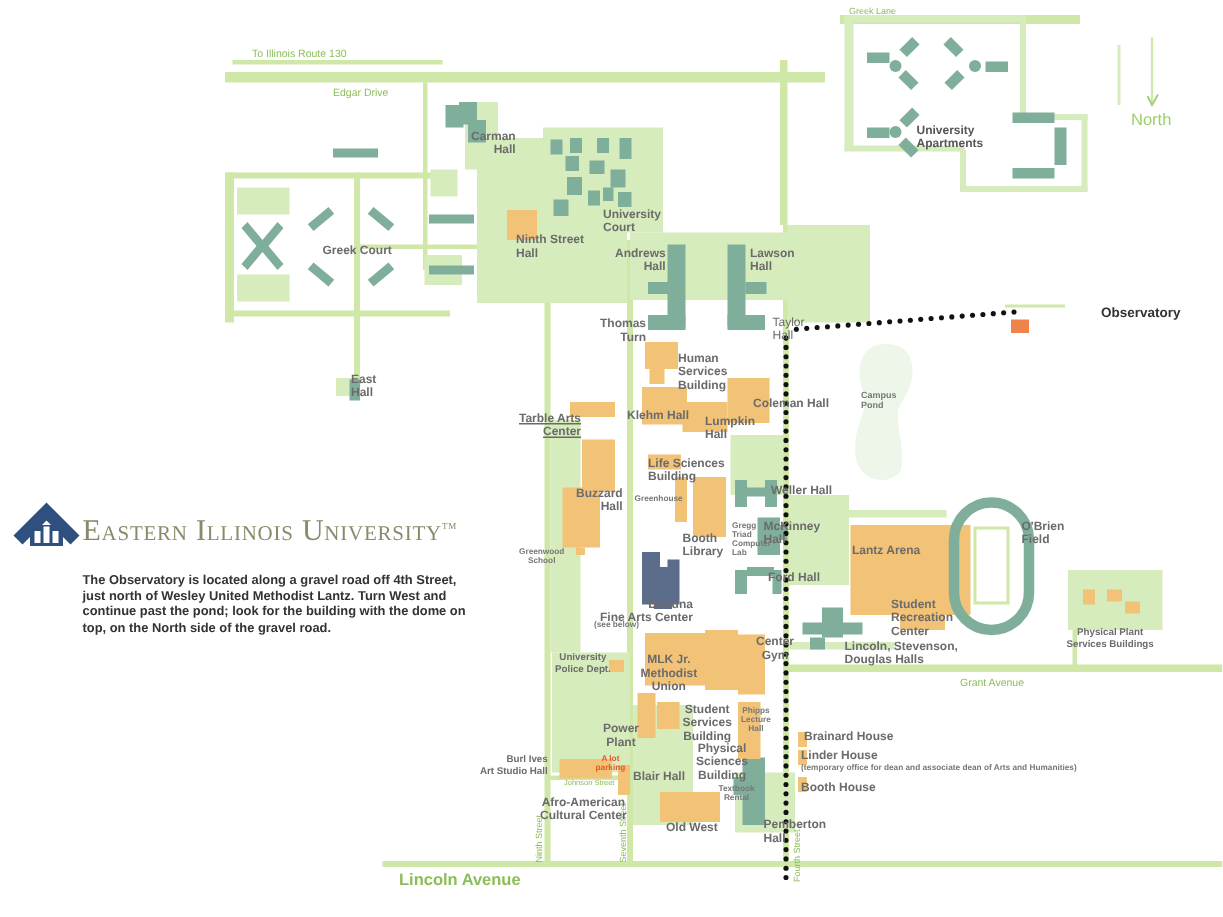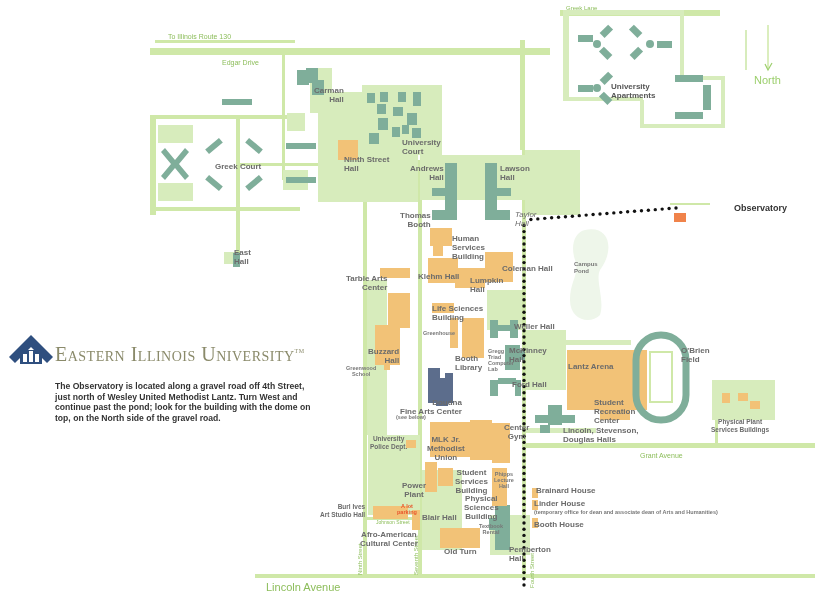--- a/index.html
+++ b/index.html
@@ -2,21 +2,21 @@
 <html><head>
 <meta charset="utf-8">
 <style>
   html,body{margin:0;padding:0;background:#fff;}
   body{width:815px;height:611px;position:relative;overflow:hidden;font-family:"Liberation Sans",sans-serif;}
   #map{position:absolute;left:0;top:0;width:815px;height:611px;}
   .lbl{position:absolute;font-family:"Liberation Sans",sans-serif;font-weight:bold;color:#6b6b6b;font-size:8px;line-height:9px;text-align:center;white-space:nowrap;}
   .lbl.l{text-align:left;}
   .lbl.r{text-align:right;}
   .street{position:absolute;font-family:"Liberation Sans",sans-serif;color:#8cbd5a;font-size:7px;white-space:nowrap;}
-  .street.big{font-size:11px;}
+  .street.big{font-size:11px;font-weight:bold;}
   .vert{transform:rotate(-90deg);transform-origin:left top;}
   .tiny{font-size:5.5px;line-height:6px;font-weight:bold;color:#777;}
   .orange-t{color:#e8552b;}
   #logo{position:absolute;left:8px;top:334px;}
   #logo-text{position:absolute;left:55px;top:343px;font-family:"Liberation Serif",serif;font-size:20px;color:#8a8a6a;letter-spacing:0.5px;white-space:nowrap;}
   #desc{position:absolute;left:55px;top:381px;width:260px;font-size:8.6px;line-height:10.6px;color:#333;font-weight:bold;}
   #obs-label{position:absolute;left:690px;top:203px;font-size:9px;font-weight:bold;color:#333;margin-left:44px;}
   #north{position:absolute;left:754px;top:74px;font-size:11px;color:#9ccf6d;}
 </style>
 </head>
@@ -296,40 +296,40 @@
 Hall</div>
 <div class="lbl l" style="left:402px;top:138px;white-space:pre;">University
 Court</div>
 <div class="lbl l" style="left:611px;top:82px;white-space:pre;color:#555;">University
 Apartments</div>
 <div class="lbl r" style="left:410px;top:164px;white-space:pre;">Andrews
 Hall</div>
 <div class="lbl l" style="left:500px;top:164px;white-space:pre;">Lawson
 Hall</div>
 <div class="lbl r" style="left:400px;top:211px;white-space:pre;">Thomas
-Booth</div>
-<div class="lbl l" style="left:515px;top:210px;white-space:pre;font-weight:normal;font-style:italic;">Taylor
+Turn</div>
+<div class="lbl l" style="left:515px;top:210px;white-space:pre;font-weight:normal;">Taylor
 Hall</div>
 <div id="obs-label">Observatory</div>
 <div class="lbl l" style="left:452px;top:234px;white-space:pre;">Human
 Services
 Building</div>
 <div class="lbl l" style="left: 502px; top: 264px; white-space: pre;">Coleman Hall</div>
 <div class="lbl l" style="left: 418px; top: 272px; white-space: pre;">Klehm Hall</div>
 <div class="lbl l" style="left:470px;top:276px;white-space:pre;">Lumpkin
 Hall</div>
 <div class="lbl l tiny" style="left:574px;top:261px;white-space:pre;font-size:6px;line-height:7px;">Campus
 Pond</div>
-<div class="lbl r" style="left:346px;top:274px;white-space:pre;">Tarble Arts
+<div class="lbl r" style="left:346px;top:274px;white-space:pre;text-decoration:underline;">Tarble Arts
 Center</div>
 <div class="lbl l" style="left:432px;top:304px;white-space:pre;">Life Sciences
 Building</div>
 <div class="lbl l tiny" style="left: 423px; top: 330px; white-space: pre;">Greenhouse</div>
 <div class="lbl l" style="left: 514px; top: 322px; white-space: pre;">Weller Hall</div>
-<div class="lbl r" style="left:368px;top:347px;white-space:pre;">Buzzard
+<div class="lbl r" style="left:368px;top:324px;white-space:pre;padding-left:16px;">Buzzard
 Hall</div>
 <div class="lbl l" style="left:455px;top:354px;white-space:pre;">Booth
 Library</div>
 <div class="lbl l tiny" style="left:488px;top:348px;white-space:pre;">Gregg
 Triad
 Computer
 Lab</div>
 <div class="lbl l" style="left:509px;top:346px;white-space:pre;">McKinney
 Hall</div>
 <div class="lbl l tiny" style="left:346px;top:365px;white-space:pre;text-align:center;">Greenwood
@@ -372,21 +372,21 @@
 <div class="lbl l" style="left: 534px; top: 520px; white-space: pre;">Booth House</div>
 <div class="lbl r" style="left:320px;top:503px;white-space:pre;font-size:6.5px;line-height:7.5px;">Burl Ives
 Art Studio Hall</div>
 <div class="lbl tiny orange-t" style="left:397px;top:503px;white-space:pre;">A lot
 parking</div>
 <div class="lbl l" style="left: 422px; top: 513px; white-space: pre; text-align: right;">Blair Hall</div>
 <div class="lbl tiny" style="left:479px;top:523px;white-space:pre;">Textbook
 Rental</div>
 <div class="lbl" style="left:360px;top:530px;white-space:pre;">Afro-American
 Cultural Center</div>
-<div class="lbl" style="left: 444px; top: 547px; white-space: pre;">Old Turn</div>
+<div class="lbl" style="left: 444px; top: 547px; white-space: pre;">Old West</div>
 <div class="lbl l" style="left:509px;top:545px;white-space:pre;">Pemberton
 Hall</div>
 
 <div id="logo">
   <svg width="46" height="34" viewBox="0 0 46 34">
     <polygon points="23,1 45,23 39,29 23,13 7,29 1,23" fill="#2f4f7f"></polygon>
     <rect x="12" y="16" width="22" height="14" fill="#2f4f7f"></rect>
     <rect x="15" y="20" width="4" height="8" fill="#fff"></rect>
     <rect x="21" y="17" width="4" height="11" fill="#fff"></rect>
     <rect x="27" y="20" width="4" height="8" fill="#fff"></rect>

